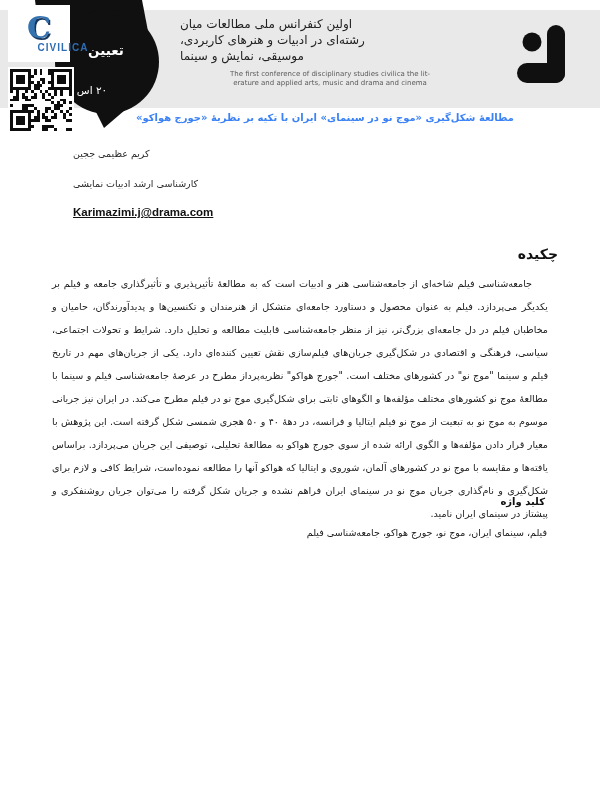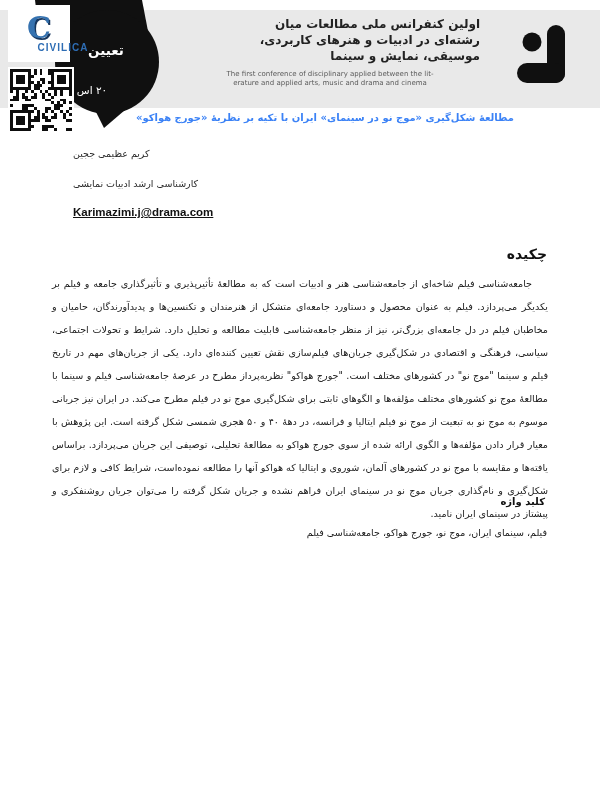--- a/index.html
+++ b/index.html
@@ -6,22 +6,22 @@
   .page{position:relative;width:600px;height:800px;background:#ffffff;overflow:hidden;
         font-family:"DejaVu Sans",sans-serif;color:#111;}
   
   .banner{position:absolute;left:0;top:10px;width:600px;height:98px;background:#e9e9e9;}
   .blob-wrap{position:absolute;left:20px;top:0;width:150px;height:130px;}
   .blob-wrap svg{position:absolute;left:0;top:0;}
   .blob-city{position:absolute;left:55px;top:42px;width:62px;text-align:center;
              color:#fff;font-size:13.5px;font-weight:bold;direction:rtl;}
   .blob-date{position:absolute;left:42px;top:84px;width:60px;text-align:center;
              color:#fff;font-size:10.5px;direction:rtl;}
-  .conf-fa{position:absolute;left:180px;top:16px;width:300px;text-align:right;direction:rtl;
-           font-size:12px;font-weight:bold;line-height:16px;color:#222;}
+  .conf-fa{position:absolute;left:180px;top:16px;width:300px;text-align:left;direction:rtl;
+           font-size:12px;font-weight:normal;line-height:16px;color:#222;}
   .conf-en{position:absolute;left:180px;top:70px;width:300px;text-align:center;
            font-size:7px;line-height:9px;color:#5a5a5a;}
   .conf-logo{position:absolute;left:517px;top:24px;}
   
   .civ-box{position:absolute;left:8px;top:5px;width:62px;height:57px;background:#fff;
            display:flex;flex-direction:column;align-items:center;justify-content:center;}
   .civ-c{font-size:30px;font-weight:bold;color:#3572b0;line-height:28px;
          text-shadow:1.5px 1.5px 0 #16365e;font-family:"DejaVu Serif",serif;}
   .civ-name{font-size:10px;font-weight:bold;color:#2e6db4;letter-spacing:1px;
             font-family:"Liberation Sans",sans-serif;padding-left:48px;}
@@ -30,21 +30,21 @@
   
   .doc-url{position:absolute;left:73px;top:10px;font-family:"Liberation Serif",serif;
            font-size:15px;color:#1c1c1c;text-decoration:none;}
   
   .paper-title{position:absolute;left:70px;top:112px;width:510px;text-align:center;direction:rtl;
                font-size:10px;font-weight:bold;color:#3b82f6;}
   .author{position:absolute;left:73px;top:148px;font-size:9.5px;color:#2a2a2a;direction:rtl;}
   .affil{position:absolute;left:73px;top:178px;font-size:9.5px;color:#2a2a2a;direction:rtl;}
   .email{position:absolute;left:73px;top:206px;font-size:11.5px;font-weight:bold;color:#111;
          text-decoration:underline;font-family:"Liberation Sans",sans-serif;}
-  .h-abstract{position:absolute;right:53px;top:246px;font-size:14px;font-weight:bold;direction:rtl;}
+  .h-abstract{position:absolute;right:42px;top:246px;font-size:14px;font-weight:bold;direction:rtl;}
   .abstract-body{position:absolute;left:52px;top:272px;width:496px;direction:rtl;
                  text-align:justify;text-align-last:right;font-size:9.6px;line-height:23px;
                  color:#1a1a1a;text-indent:16px;}
   .h-keywords{position:absolute;right:55px;top:496px;font-size:10px;font-weight:bold;direction:rtl;}
   .keywords-body{position:absolute;right:53px;top:527px;font-size:9.5px;color:#1a1a1a;direction:rtl;}
 </style>
 </head>
 <body>
 
 <div class="page">
@@ -60,21 +60,21 @@
     <div class="blob-city">تعیین</div>
     <div class="blob-date">۲۰ اس</div>
   </div>
 
   <div class="conf-fa">
     <div>اولین کنفرانس ملی مطالعات میان</div>
     <div>رشته‌ای در ادبیات و هنرهای کاربردی،</div>
     <div>موسیقی، نمایش و سینما</div>
   </div>
   <div class="conf-en">
-    <div>The first conference of disciplinary applied between the lit-</div>
+    <div>The first conference of disciplinary studies civilica the lit-</div>
     <div>erature and applied arts, music and drama and cinema</div>
   </div>
 
   <svg class="conf-logo" width="48" height="60" viewBox="0 0 48 60">
     <rect x="30" y="1" width="18" height="58" rx="9" fill="#101010"></rect>
     <rect x="0" y="39" width="48" height="20" rx="10" fill="#101010"></rect>
     <circle cx="15" cy="18" r="9.5" fill="#101010"></circle>
   </svg>
 
   <div class="civ-box">

